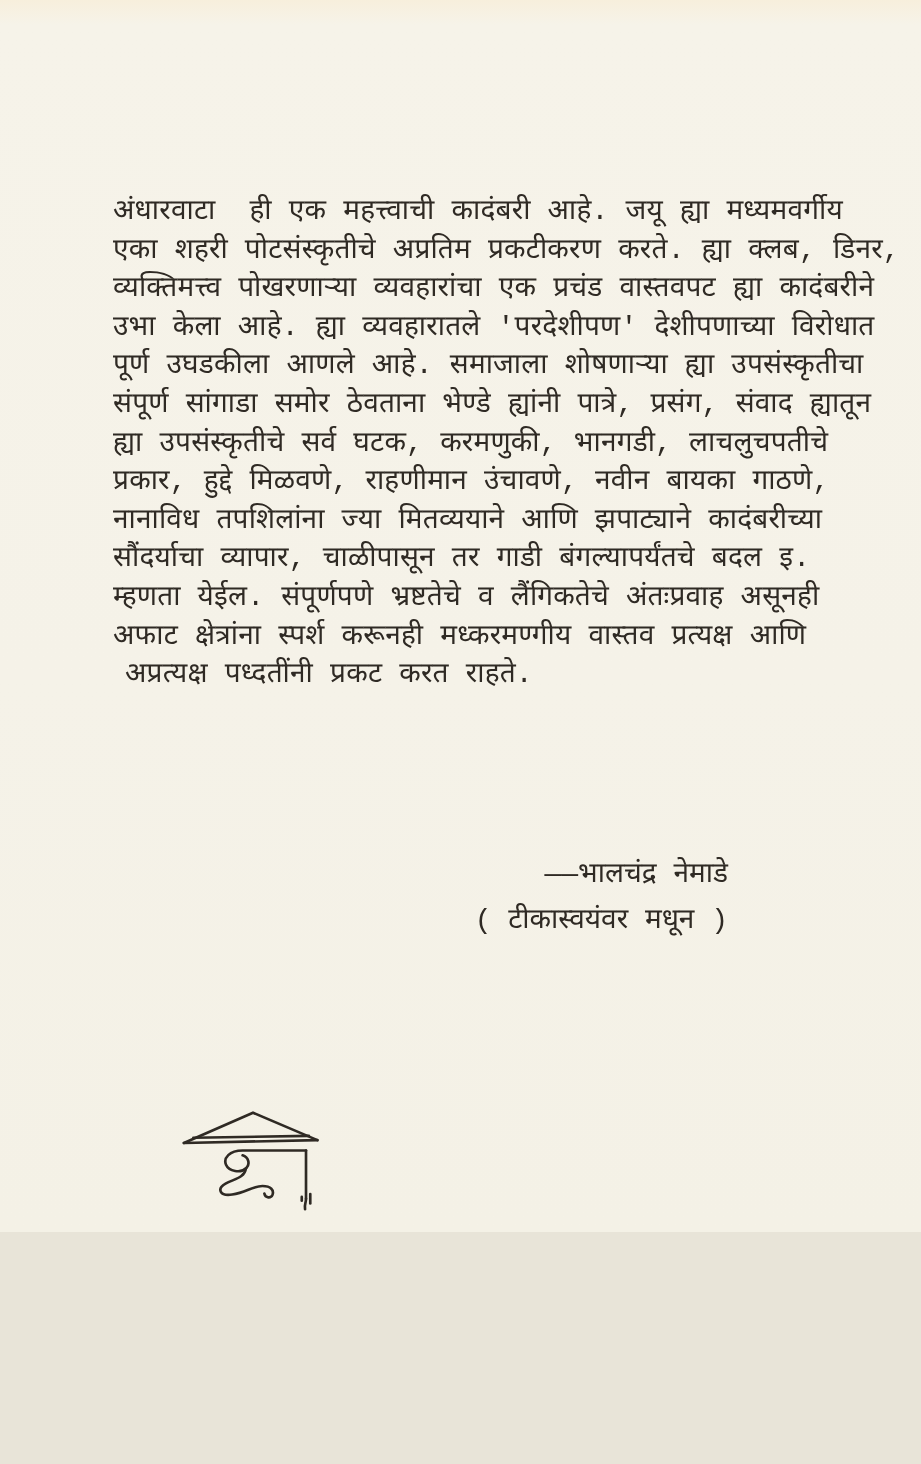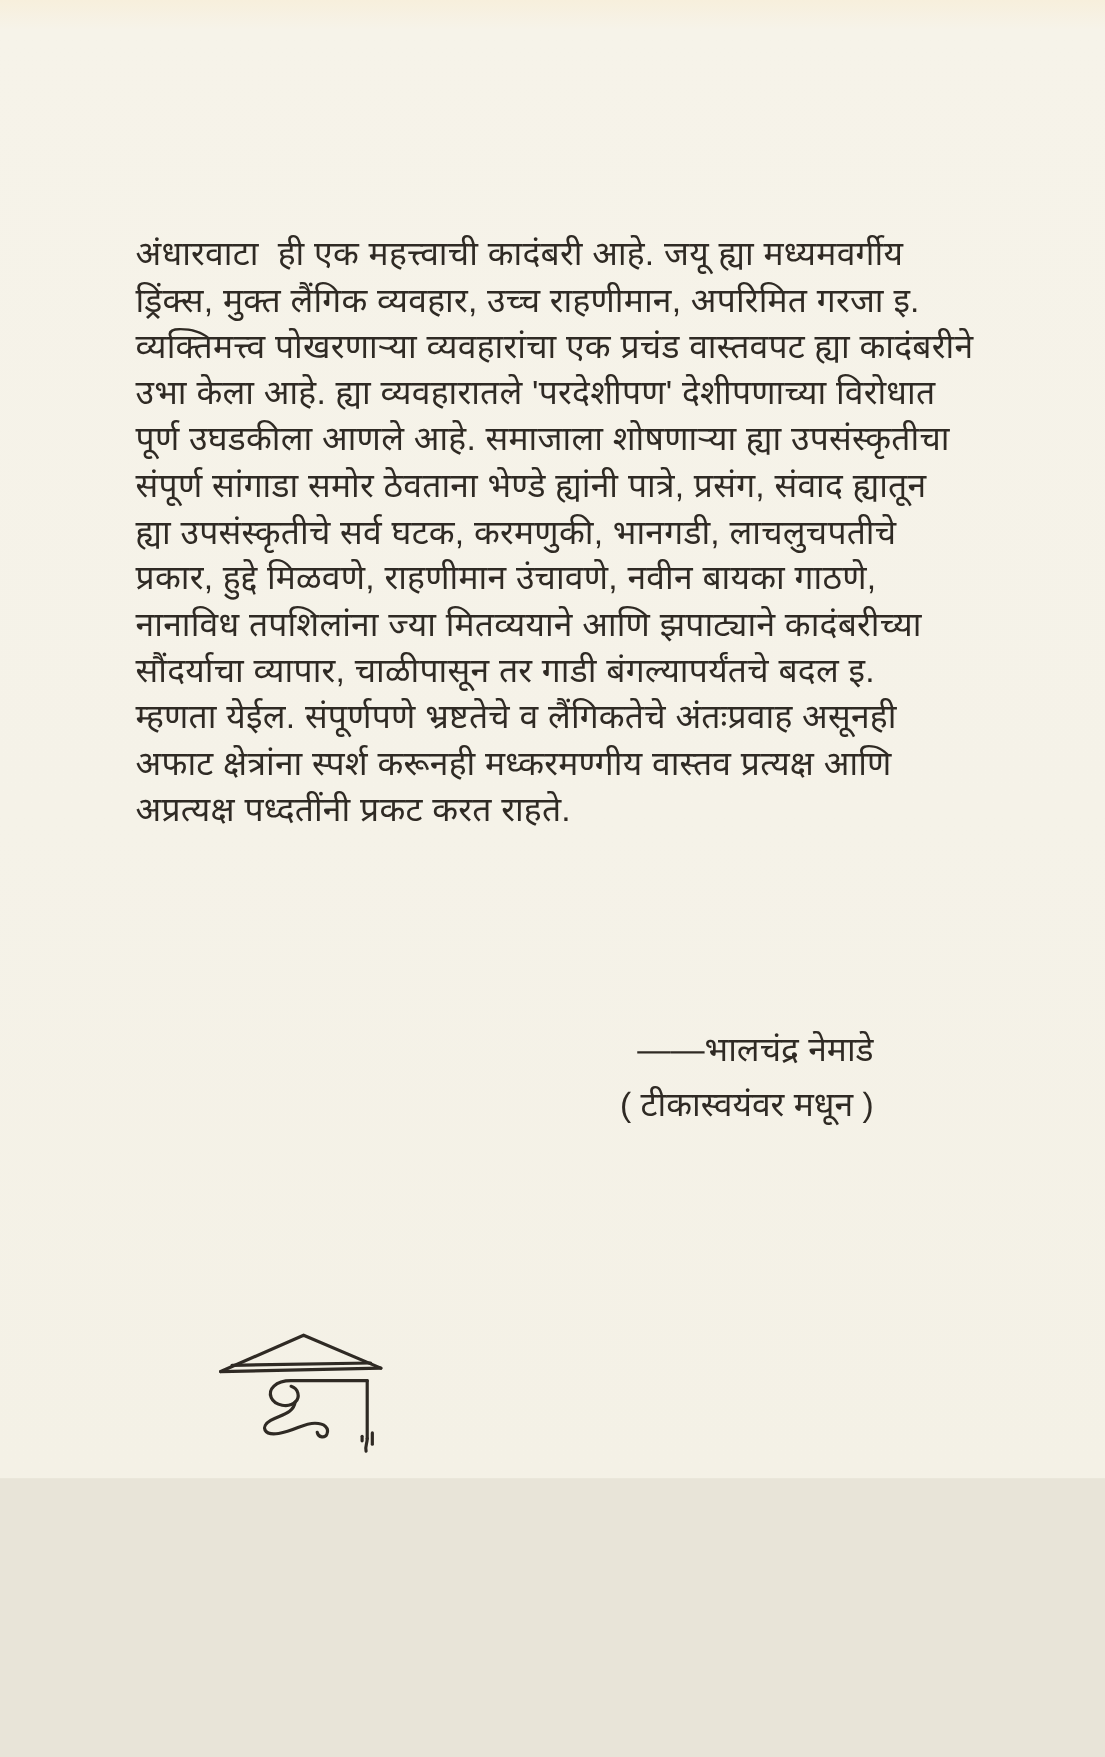--- a/index.html
+++ b/index.html
@@ -7,41 +7,42 @@
     padding: 0;
     background: #e8e4d8;
   }
   .page {
     position: relative;
     width: 921px;
     height: 1232px;
     margin: 0 auto;
     background: linear-gradient(180deg, #f7efdc 0%, #f6f3e9 2%, #f5f2e8 55%, #f4f1e6 100%);
     overflow: hidden;
-    font-family: Liberation Sans, sans-serif;
+    font-family: Liberation Mono, monospace;
     color: #2f2a24;
   }
   .blurb {
     position: absolute;
     left: 113px;
     top: 193px;
     width: 600px;
     font-size: 28px;
   }
   .line {
     height: 38.6px;
     line-height: 38.6px;
     white-space: nowrap;
     text-align: justify;
     text-align-last: justify;
     letter-spacing: 0.2px;
   }
   .line.last {
     text-align: right;
     text-align-last: left;
+    margin-left: 12px;
   }
   .closing {
     position: absolute;
     left: 126px;
     top: 852px;
     width: 602px;
     font-size: 28px;
     text-align: right;
   }
   .closing .sig {
@@ -76,21 +77,21 @@
     letter-spacing: 0.3px;
   }
 </style>
 </head>
 <body>
 
 <div class="page">
 
   <div class="blurb">
     <div class="line">अंधारवाटा&nbsp; ही एक महत्त्वाची कादंबरी आहे. जयू ह्या मध्यमवर्गीय</div>
-    <div class="line">ड्रिंक्स, मुक्त लैंगिक व्यवहार, उच्च राहणीमान, अपरिमित गरजा इ.</div>
+    <div class="line">एका शहरी पोटसंस्कृतीचे अप्रतिम प्रकटीकरण करते. ह्या क्लब, डिनर,</div>
     <div class="line">व्यक्तिमत्त्व पोखरणाऱ्या व्यवहारांचा एक प्रचंड वास्तवपट ह्या कादंबरीने</div>
     <div class="line">उभा केला आहे. ह्या व्यवहारातले 'परदेशीपण' देशीपणाच्या विरोधात</div>
     <div class="line">पूर्ण उघडकीला आणले आहे. समाजाला शोषणाऱ्या ह्या उपसंस्कृतीचा</div>
     <div class="line">संपूर्ण सांगाडा समोर ठेवताना भेण्डे ह्यांनी पात्रे, प्रसंग, संवाद ह्यातून</div>
     <div class="line">ह्या उपसंस्कृतीचे सर्व घटक, करमणुकी, भानगडी, लाचलुचपतीचे</div>
     <div class="line">प्रकार, हुद्दे मिळवणे, राहणीमान उंचावणे, नवीन बायका गाठणे,</div>
     <div class="line">नानाविध तपशिलांना ज्या मितव्ययाने आणि झपाट्याने कादंबरीच्या</div>
     <div class="line">सौंदर्याचा व्यापार, चाळीपासून तर गाडी बंगल्यापर्यंतचे बदल इ.</div>
     <div class="line">म्हणता येईल. संपूर्णपणे भ्रष्टतेचे व लैंगिकतेचे अंतःप्रवाह असूनही</div>
     <div class="line">अफाट क्षेत्रांना स्पर्श करूनही मध्करमण्गीय वास्तव प्रत्यक्ष आणि</div>

